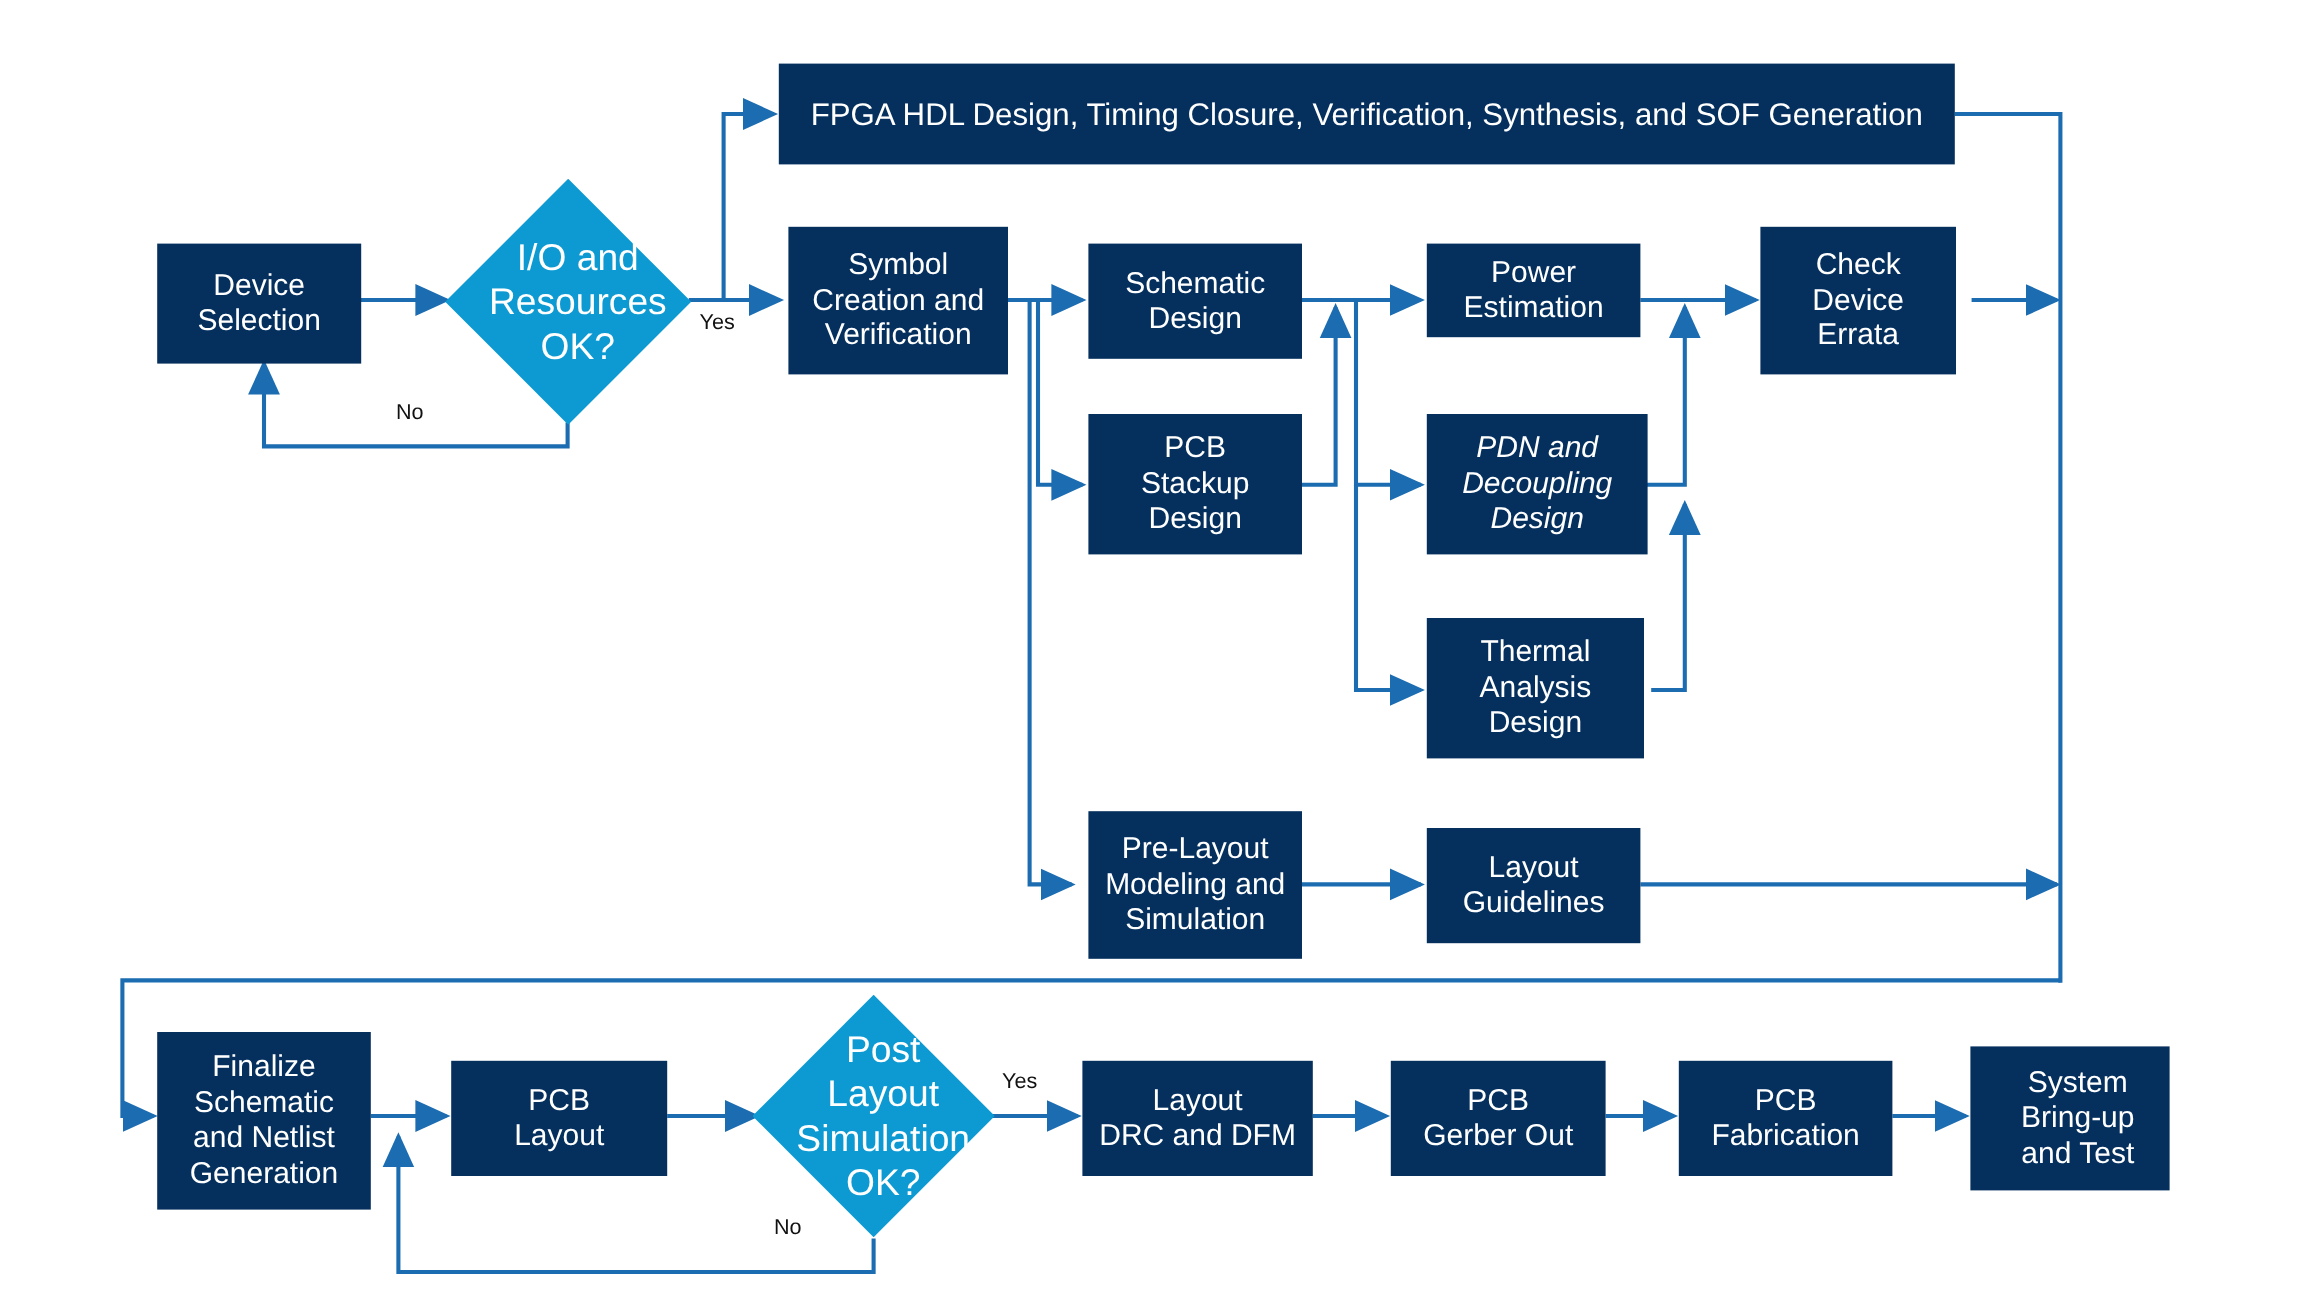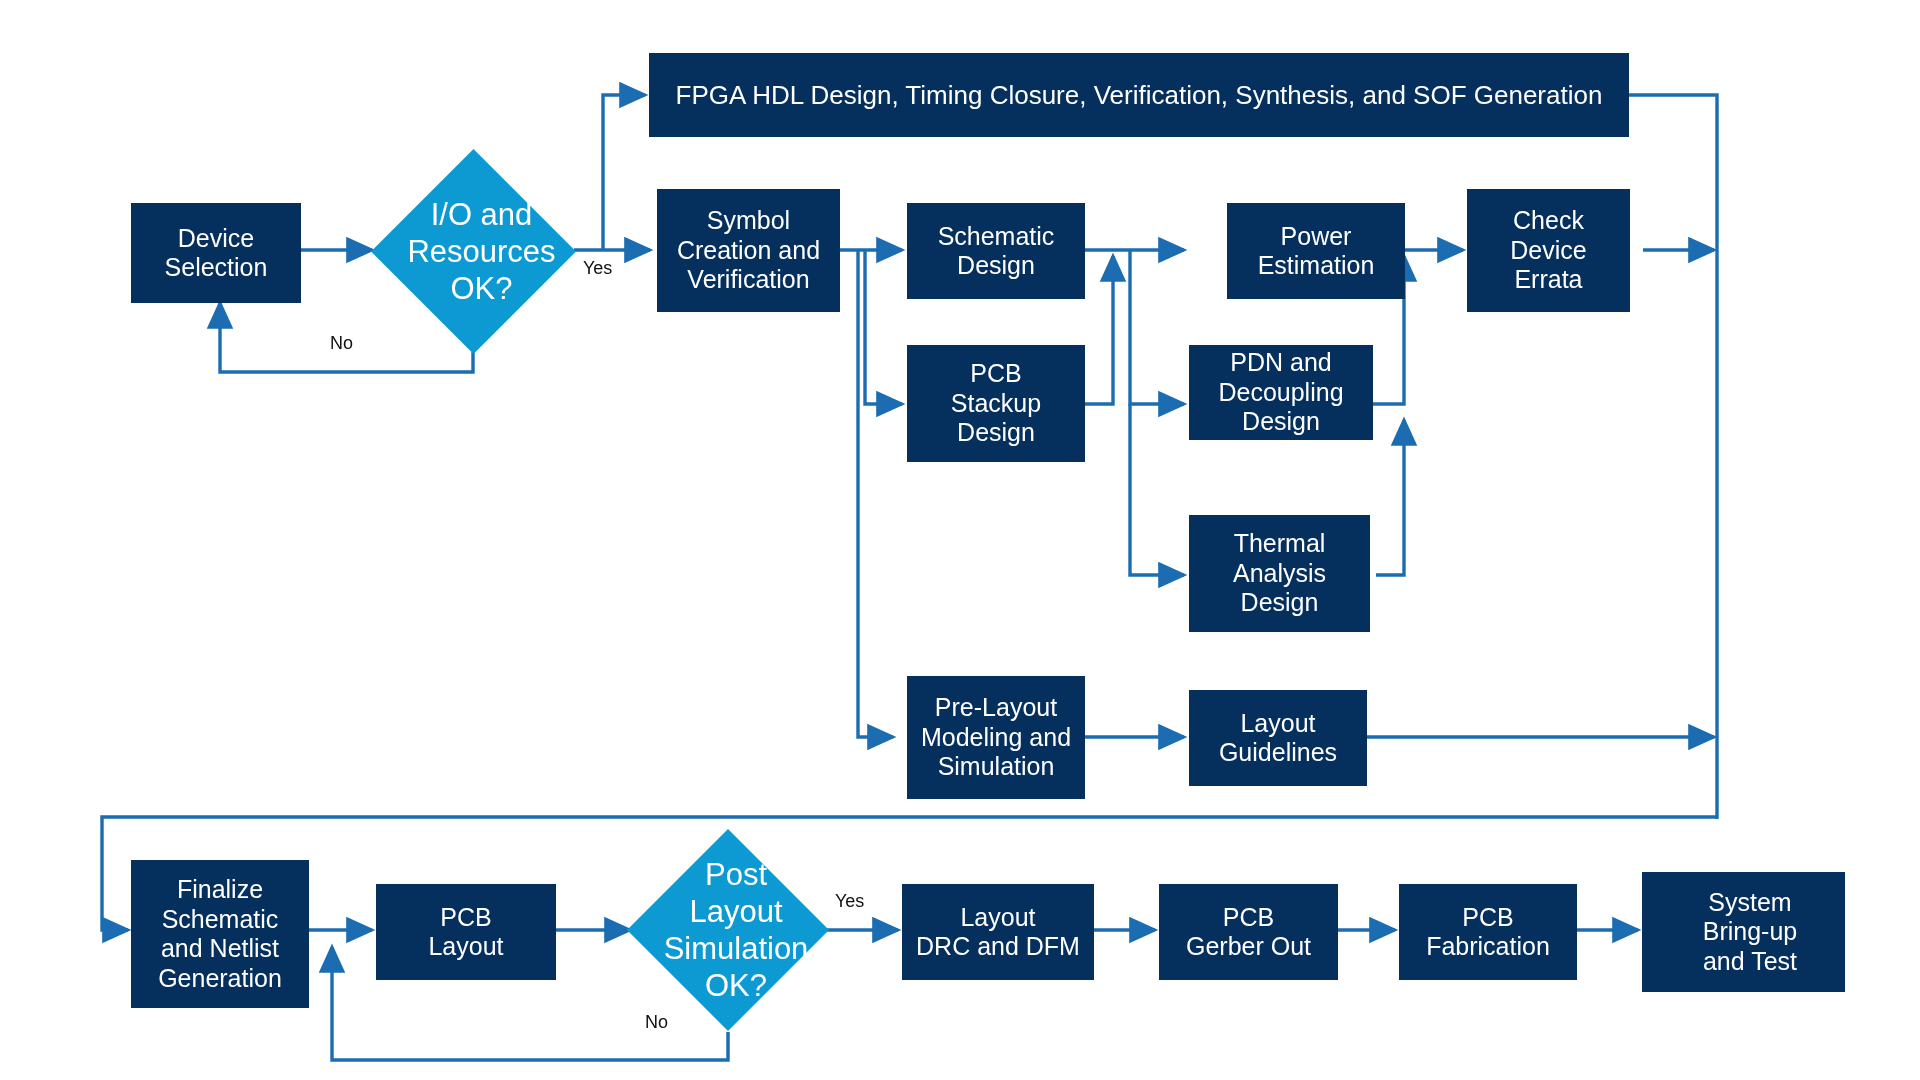--- a/index.html
+++ b/index.html
@@ -96,25 +96,25 @@
   </div>
 
   <div class="node proc" style="left:907px;top:203px;width:178px;height:96px;">
     <span>Schematic<br>Design</span>
   </div>
 
   <div class="node proc" style="left:907px;top:345px;width:178px;height:117px;">
     <span>PCB<br>Stackup<br>Design</span>
   </div>
 
-  <div class="node proc" style="left:1189px;top:203px;width:178px;height:96px;margin-left:38px;">
+  <div class="node proc" style="left:1189px;top:203px;width:178px;height:78px;">
     <span>Power<br>Estimation</span>
   </div>
 
-  <div class="node proc" style="left:1189px;top:345px;width:184px;height:95px;">
+  <div class="node proc" style="left:1189px;top:345px;width:184px;height:117px;font-style:italic;">
     <span>PDN and<br>Decoupling<br>Design</span>
   </div>
 
   <div class="node proc" style="left:1189px;top:515px;width:181px;height:117px;">
     <span>Thermal<br>Analysis<br>Design</span>
   </div>
 
   <div class="node proc" style="left:1467px;top:189px;width:163px;height:123px;">
     <span>Check<br>Device<br>Errata</span>
   </div>
@@ -145,21 +145,21 @@
   </div>
 
   <div class="node proc" style="left:1159px;top:884px;width:179px;height:96px;">
     <span>PCB<br>Gerber Out</span>
   </div>
 
   <div class="node proc" style="left:1399px;top:884px;width:178px;height:96px;">
     <span>PCB<br>Fabrication</span>
   </div>
 
-  <div class="node proc" style="left:1642px;top:872px;width:203px;height:120px;padding-left:21px;">
+  <div class="node proc" style="left:1642px;top:872px;width:166px;height:120px;padding-left:21px;">
     <span>System<br>Bring-up<br>and Test</span>
   </div>
 
   <div class="edgelabel" style="left:583px;top:258px;">Yes</div>
   <div class="edgelabel" style="left:330px;top:333px;">No</div>
   <div class="edgelabel" style="left:835px;top:891px;">Yes</div>
   <div class="edgelabel" style="left:645px;top:1012px;">No</div>
 
 </div>
 

